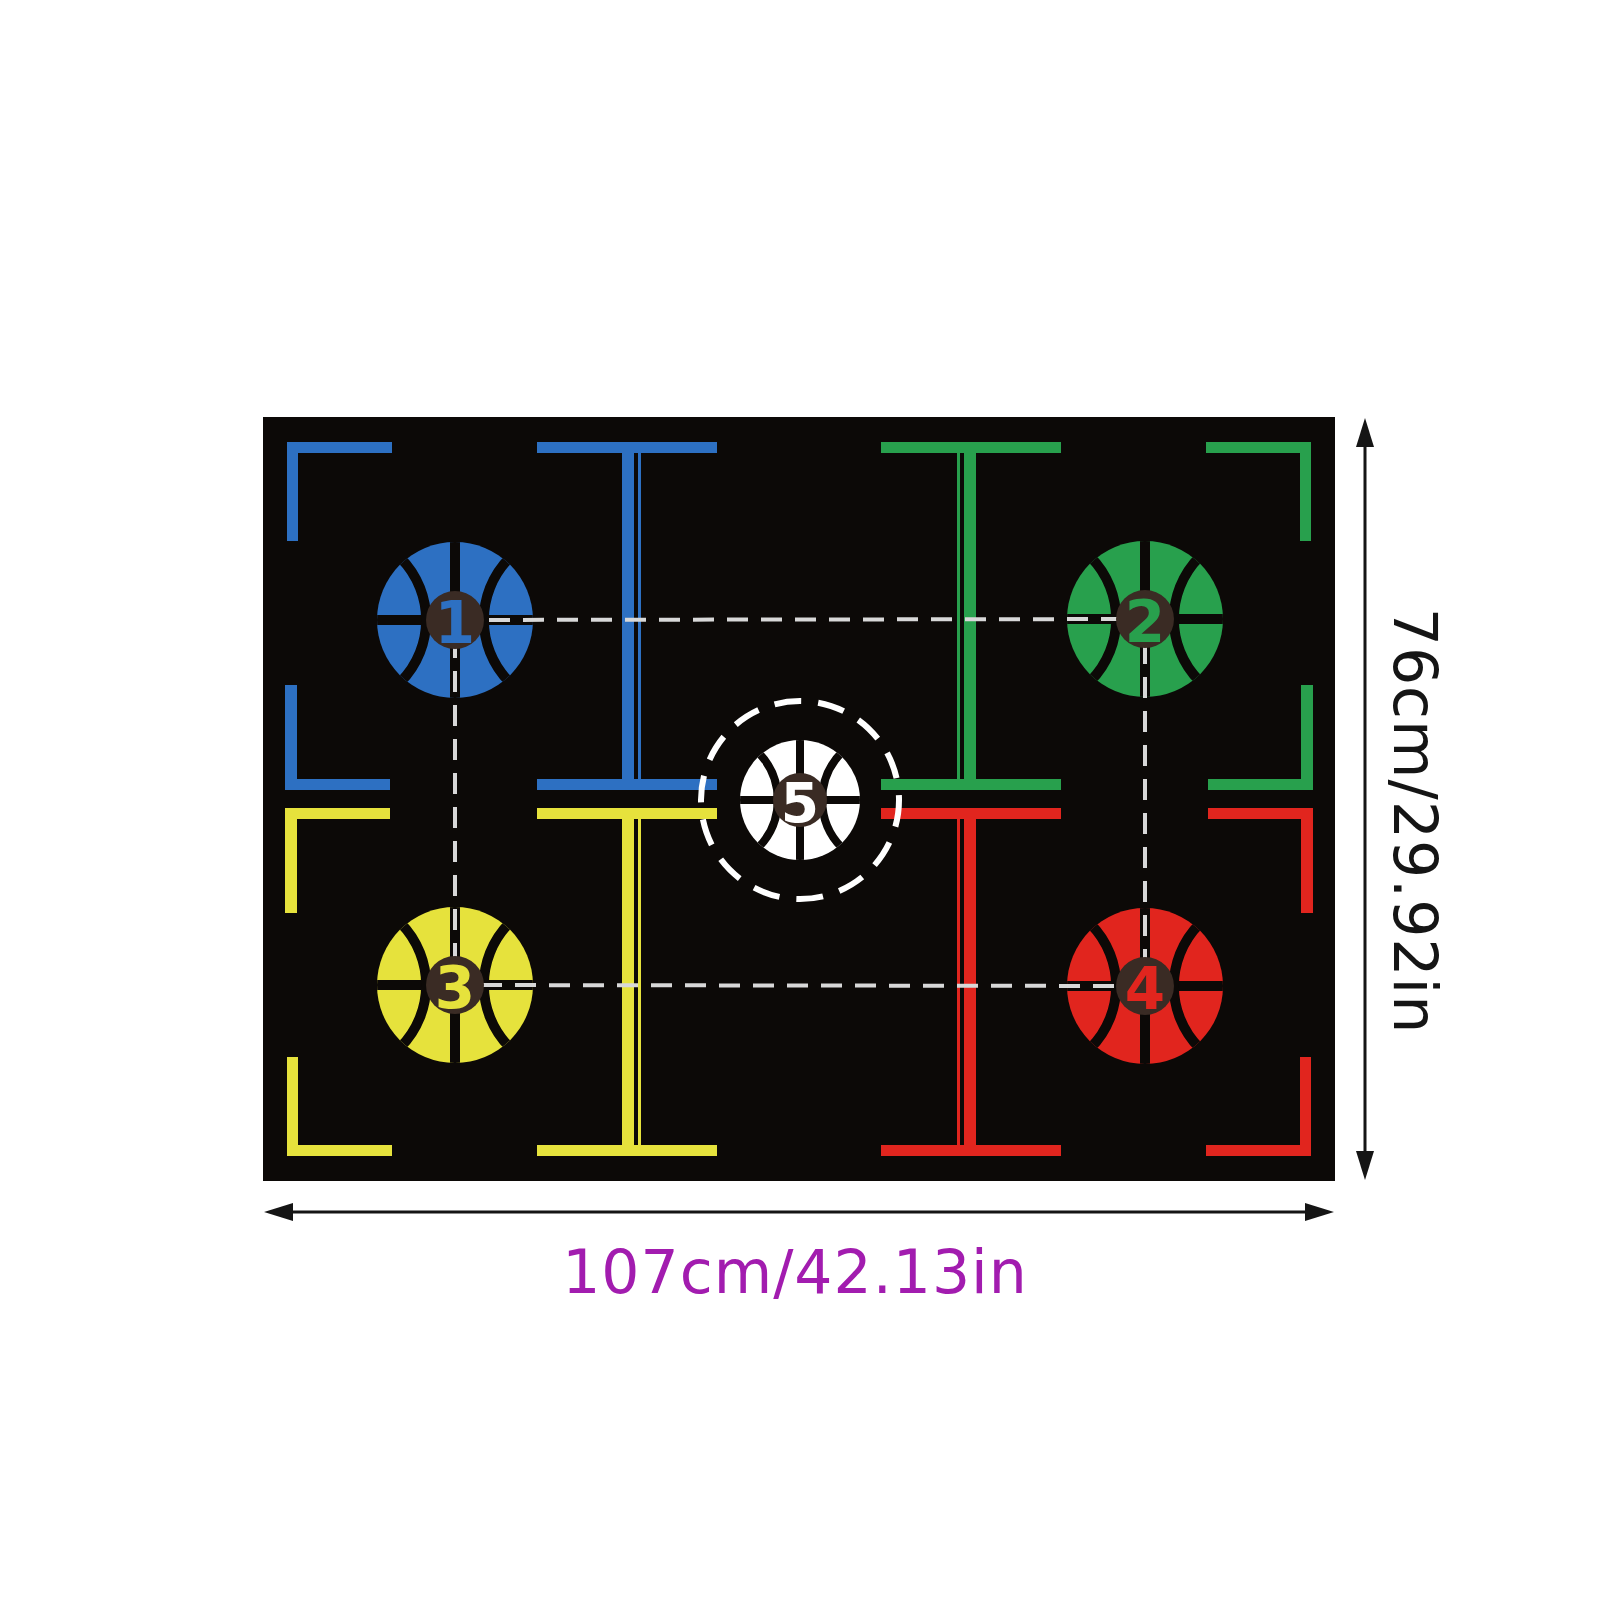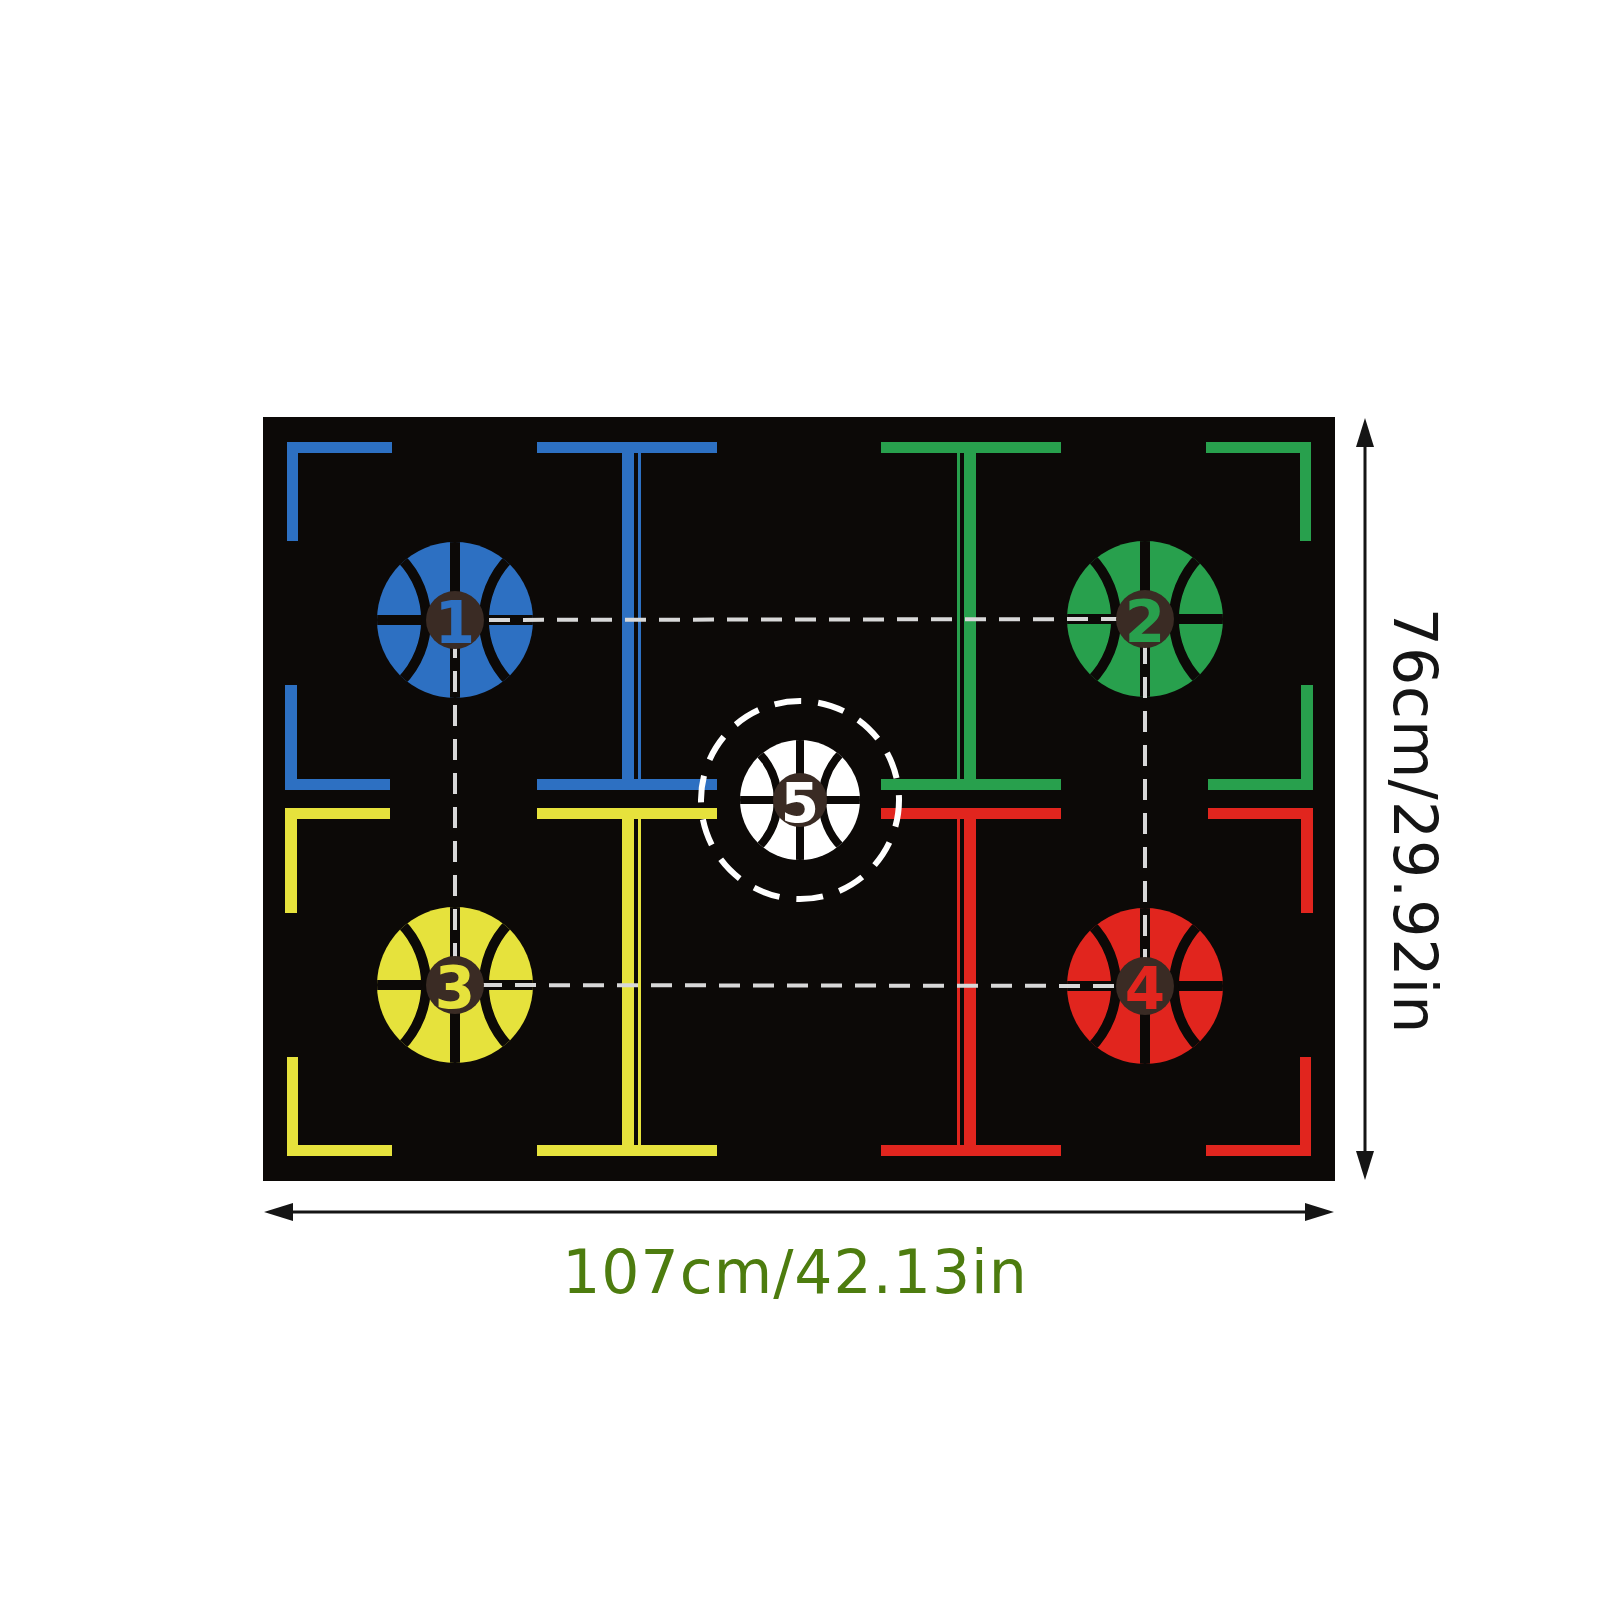--- a/index.html
+++ b/index.html
@@ -164,15 +164,15 @@
       <polygon points="264,1212 293,1203 293,1221" fill="#151515"></polygon>
       <polygon points="1334,1212 1305,1203 1305,1221" fill="#151515"></polygon>
     </g>
     <g>
       <line x1="1365" y1="442" x2="1365" y2="1156" stroke="#151515" stroke-width="3"></line>
       <polygon points="1365,418 1356,447 1374,447" fill="#151515"></polygon>
       <polygon points="1365,1180 1356,1151 1374,1151" fill="#151515"></polygon>
     </g>
   </svg>
 
-<div class="dim-label dim-width" style="color: #4d7c0f;">107cm/42.13in</div>
+<div class="dim-label dim-width" style="color: #a21caf;">107cm/42.13in</div>
 
 <div class="dim-label dim-height" style="color: rgb(21, 21, 21);">76cm/29.92in</div>
 
 </body></html>

